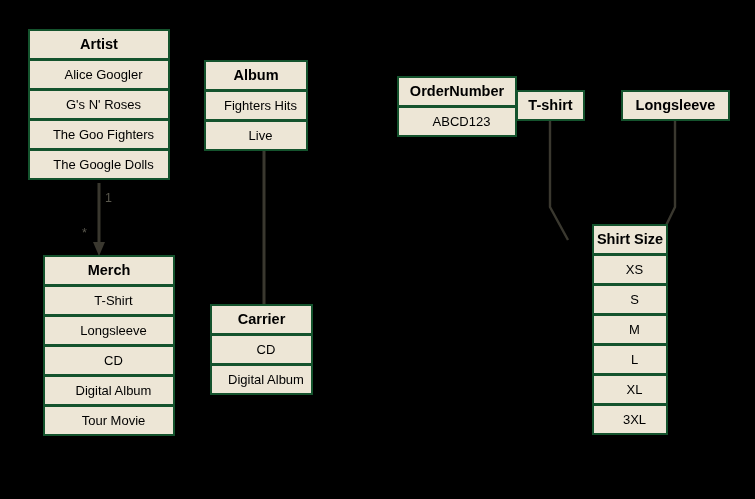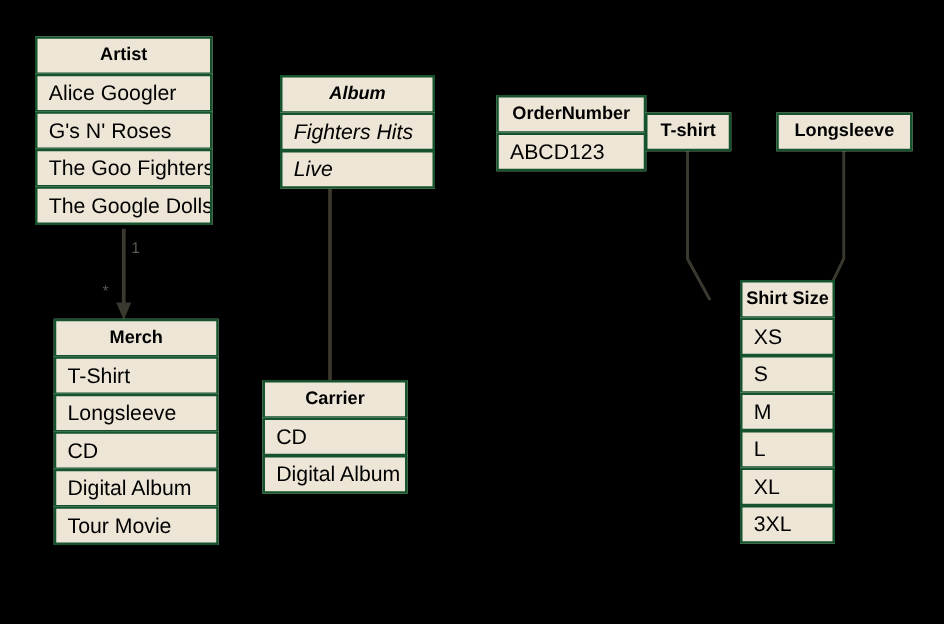--- a/index.html
+++ b/index.html
@@ -40,23 +40,23 @@
   }
   .cell + .cell {
     margin-top: -1px;
   }
   .cell.header {
     text-align: center;
     font-weight: bold;
     font-size: 14.5px;
   }
   .cell.row {
-    text-align: left;
+    text-align: center;
     font-weight: normal;
-    font-size: 17px;
+    font-size: 13px;
     padding-left: 9px;
   }
   .cell.solo {
     text-align: center;
     font-weight: bold;
     font-size: 14.5px;
   }
   .edge-label {
     position: absolute;
     color: #5A584E;
@@ -96,27 +96,27 @@
 
   <div class="entity" style="left:43px; top:255px; width:132px;">
     <div class="cell header">Merch</div>
     <div class="cell row">T-Shirt</div>
     <div class="cell row">Longsleeve</div>
     <div class="cell row">CD</div>
     <div class="cell row">Digital Album</div>
     <div class="cell row">Tour Movie</div>
   </div>
 
-  <div class="entity" style="left:224px; top:60px; width:124px;font-style:italic;">
+  <div class="entity" style="left:204px; top:60px; width:104px;">
     <div class="cell header">Album</div>
     <div class="cell row">Fighters Hits</div>
     <div class="cell row">Live</div>
   </div>
 
-  <div class="entity" style="left:210px; top:304px; width:116px;border-radius:15px;">
+  <div class="entity" style="left:210px; top:304px; width:103px;border-radius:15px;">
     <div class="cell header">Carrier</div>
     <div class="cell row">CD</div>
     <div class="cell row">Digital Album</div>
   </div>
 
   <div class="entity" style="left:358px; top:76px; width:120px;margin-left:39px;">
     <div class="cell header">OrderNumber</div>
     <div class="cell row">ABCD123</div>
   </div>
 

